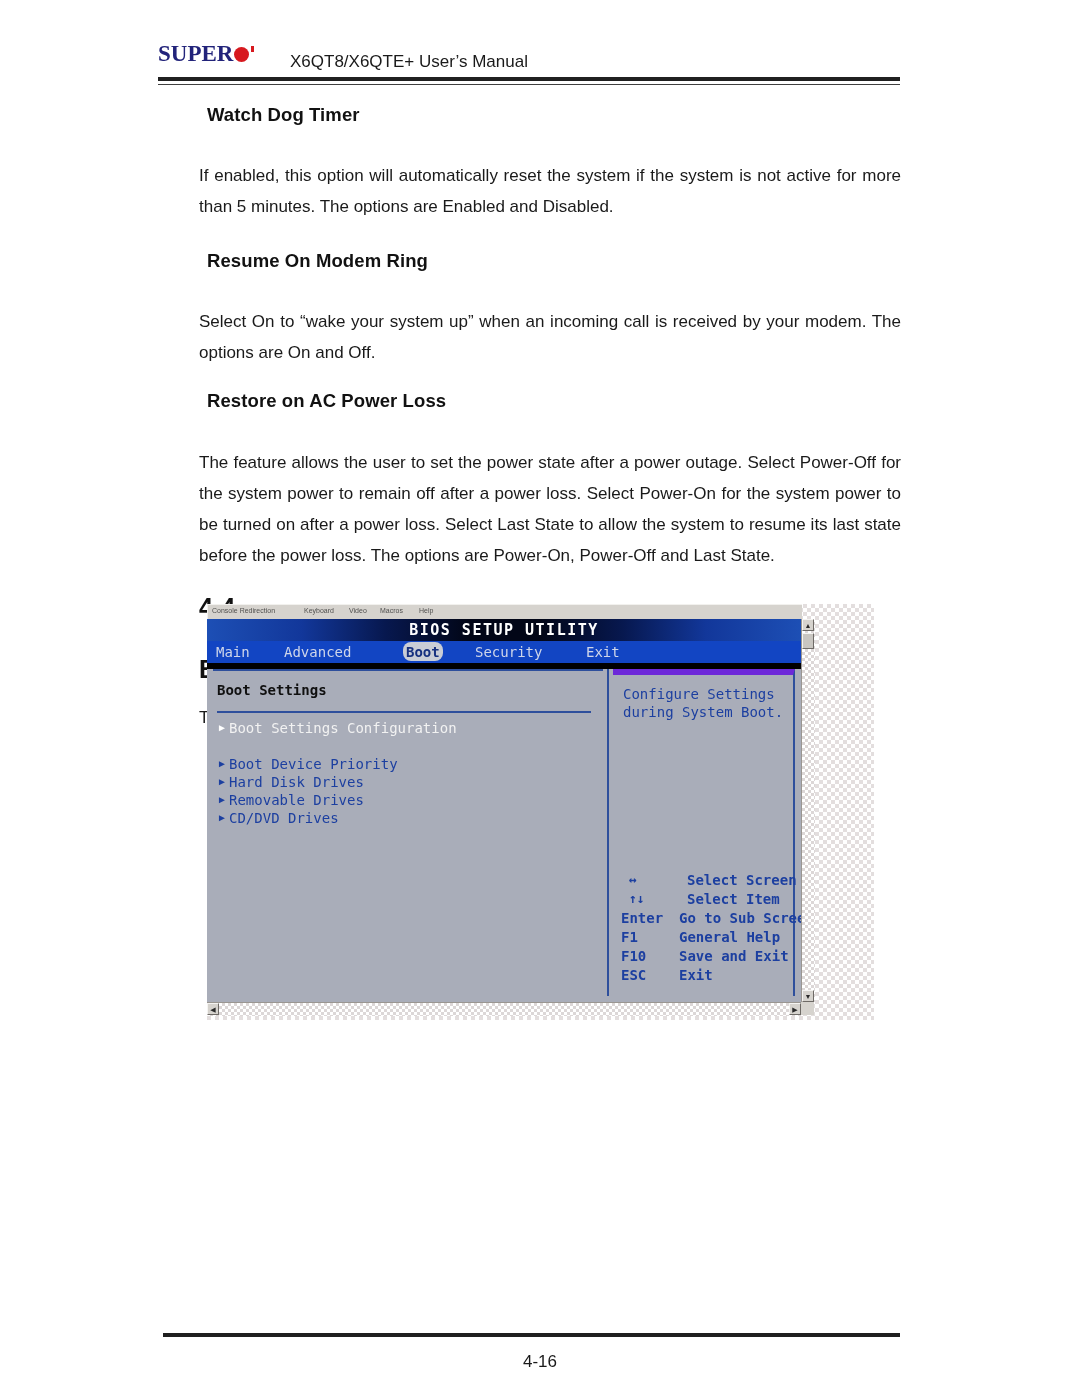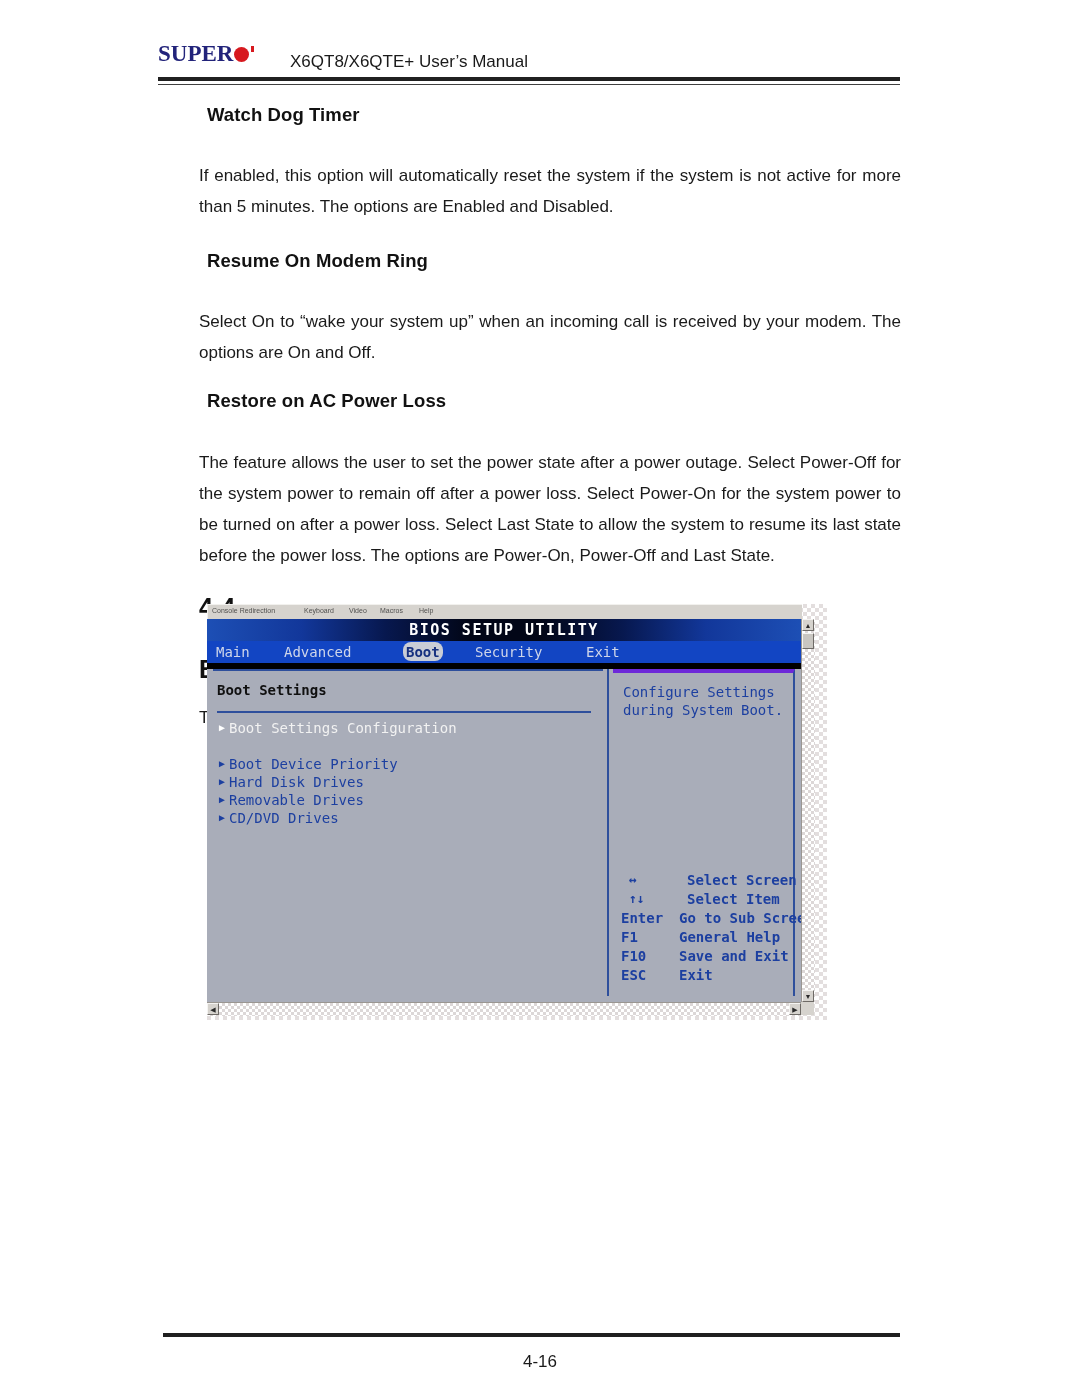--- a/index.html
+++ b/index.html
@@ -135,20 +135,21 @@
   }
 
   
   .figure {
     position: absolute;
     left: 207px;
     top: 604px;
     width: 620px;
     height: 416px;
     background: #ffffff;
+    padding-left: 47px;
   }
   
   .checker {
     position: absolute;
     inset: 0;
     background-image:
       linear-gradient(45deg, #e3dede 25%, transparent 25%, transparent 75%, #e3dede 75%),
       linear-gradient(45deg, #e3dede 25%, transparent 25%, transparent 75%, #e3dede 75%);
     background-size: 8px 8px;
     background-position: 0 0, 4px 4px;
@@ -252,21 +253,21 @@
     bottom: 6px;
     width: 2px;
     background: #2e4f9c;
   }
   .panel-right {
     position: absolute;
     left: 406px;
     top: 4px;
     right: 6px;
     bottom: 6px;
-    border-top: 4px solid #6d28d9;
+    border-top: 6px solid #6d28d9;
     border-right: 2px solid #2e4f9c;
   }
 
   .bios-mono {
     font-family: "DejaVu Sans Mono", monospace;
     font-size: 14px;
     line-height: 18px;
     color: #1c3fa0;
     white-space: nowrap;
   }

